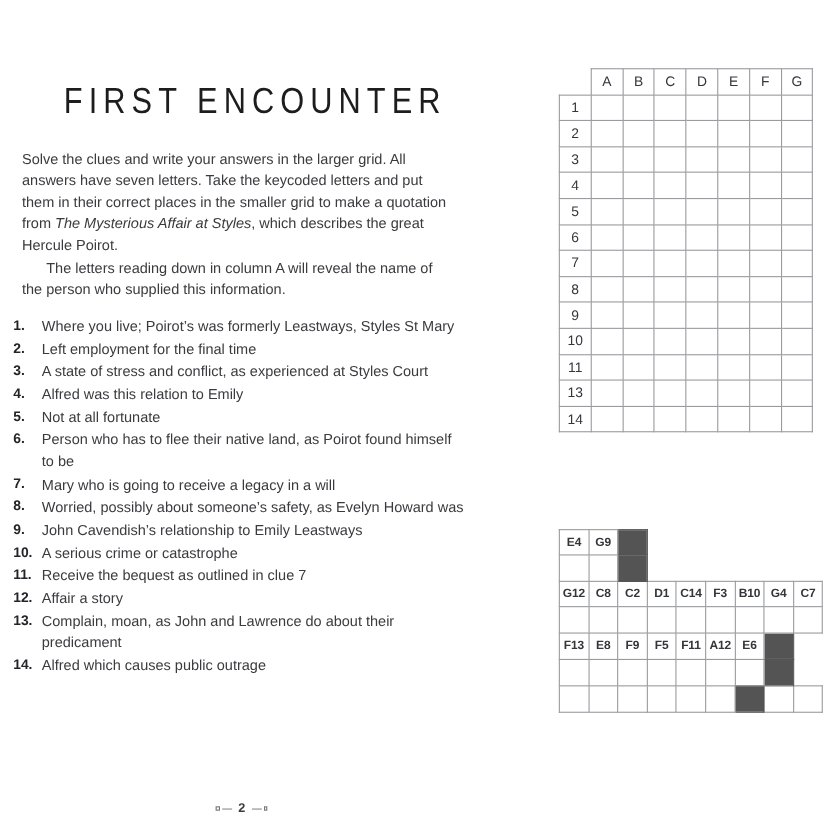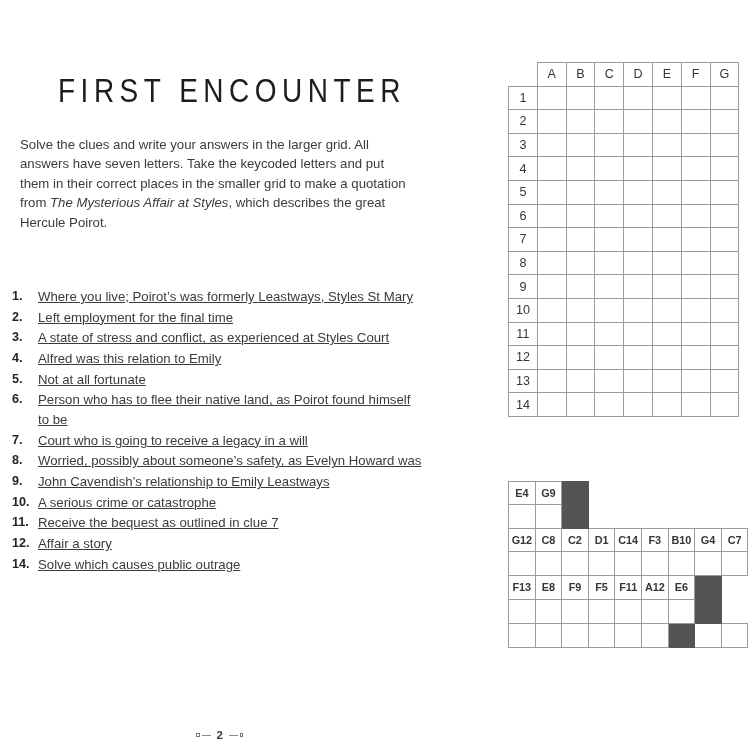--- a/index.html
+++ b/index.html
@@ -70,21 +70,20 @@
     flex: 0 0 28px;
     text-align: left;
     font-weight: bold;
     color: #232428;
     font-size: 12.6px;
     padding-left: 2px;
     box-sizing: border-box;
   }
   .clue-text {
     flex: 1 1 auto;
-    text-decoration: underline;
   }
 
   
   .folio {
     position: absolute;
     bottom: 24px;
     display: flex;
     align-items: center;
     gap: 6px;
     font-size: 11.5px;
@@ -178,20 +177,21 @@
 </style>
 </head>
 <body>
 
 <div class="page-left">
 
   <div class="puzzle-title">FIRST ENCOUNTER</div>
 
   <div class="intro">
     <p><span>Solve the clues and write your answers in the larger grid. All answers have seven letters. Take the keycoded letters and put them in their correct places in the smaller grid to make a quotation from </span><em>The Mysterious Affair at Styles</em><span>, which describes the great Hercule Poirot.</span></p>
+    <p class="indented">The letters reading down in column A will reveal the name of the person who supplied this information.</p>
   </div>
 
   <div class="clue-list">
     <div class="clue">
         <span class="clue-num">1.</span>
         <span class="clue-text">Where you live; Poirot’s was formerly Leastways, Styles St Mary</span>
       </div>
     <div class="clue">
         <span class="clue-num">2.</span>
         <span class="clue-text">Left employment for the final time</span>
@@ -207,21 +207,21 @@
     <div class="clue">
         <span class="clue-num">5.</span>
         <span class="clue-text">Not at all fortunate</span>
       </div>
     <div class="clue">
         <span class="clue-num">6.</span>
         <span class="clue-text">Person who has to flee their native land, as Poirot found himself to be</span>
       </div>
     <div class="clue">
         <span class="clue-num">7.</span>
-        <span class="clue-text">Court who is going to receive a legacy in a will</span>
+        <span class="clue-text">Mary who is going to receive a legacy in a will</span>
       </div>
     <div class="clue">
         <span class="clue-num">8.</span>
         <span class="clue-text">Worried, possibly about someone’s safety, as Evelyn Howard was</span>
       </div>
     <div class="clue">
         <span class="clue-num">9.</span>
         <span class="clue-text">John Cavendish’s relationship to Emily Leastways</span>
       </div>
     <div class="clue">
@@ -230,22 +230,26 @@
       </div>
     <div class="clue">
         <span class="clue-num">11.</span>
         <span class="clue-text">Receive the bequest as outlined in clue 7</span>
       </div>
     <div class="clue">
         <span class="clue-num">12.</span>
         <span class="clue-text">Affair a story</span>
       </div>
     <div class="clue">
+        <span class="clue-num">13.</span>
+        <span class="clue-text">Complain, moan, as John and Lawrence do about their predicament</span>
+      </div>
+    <div class="clue">
         <span class="clue-num">14.</span>
-        <span class="clue-text">Solve which causes public outrage</span>
+        <span class="clue-text">Alfred which causes public outrage</span>
       </div>
   </div>
 
   <div class="folio folio-left">
     <span class="orn">
         <span class="sq"></span>
         <span class="dash"></span>
       </span>
     <span>2</span>
     <span class="orn">
@@ -373,30 +377,20 @@
           <td class="rowhead">11</td>
           <td></td>
           <td></td>
           <td></td>
           <td></td>
           <td></td>
           <td></td>
           <td></td>
         </tr>
         <tr>
-          <td class="rowhead">12</td>
-          <td></td>
-          <td></td>
-          <td></td>
-          <td></td>
-          <td></td>
-          <td></td>
-          <td></td>
-        </tr>
-        <tr>
           <td class="rowhead">13</td>
           <td></td>
           <td></td>
           <td></td>
           <td></td>
           <td></td>
           <td></td>
           <td></td>
         </tr>
         <tr>

